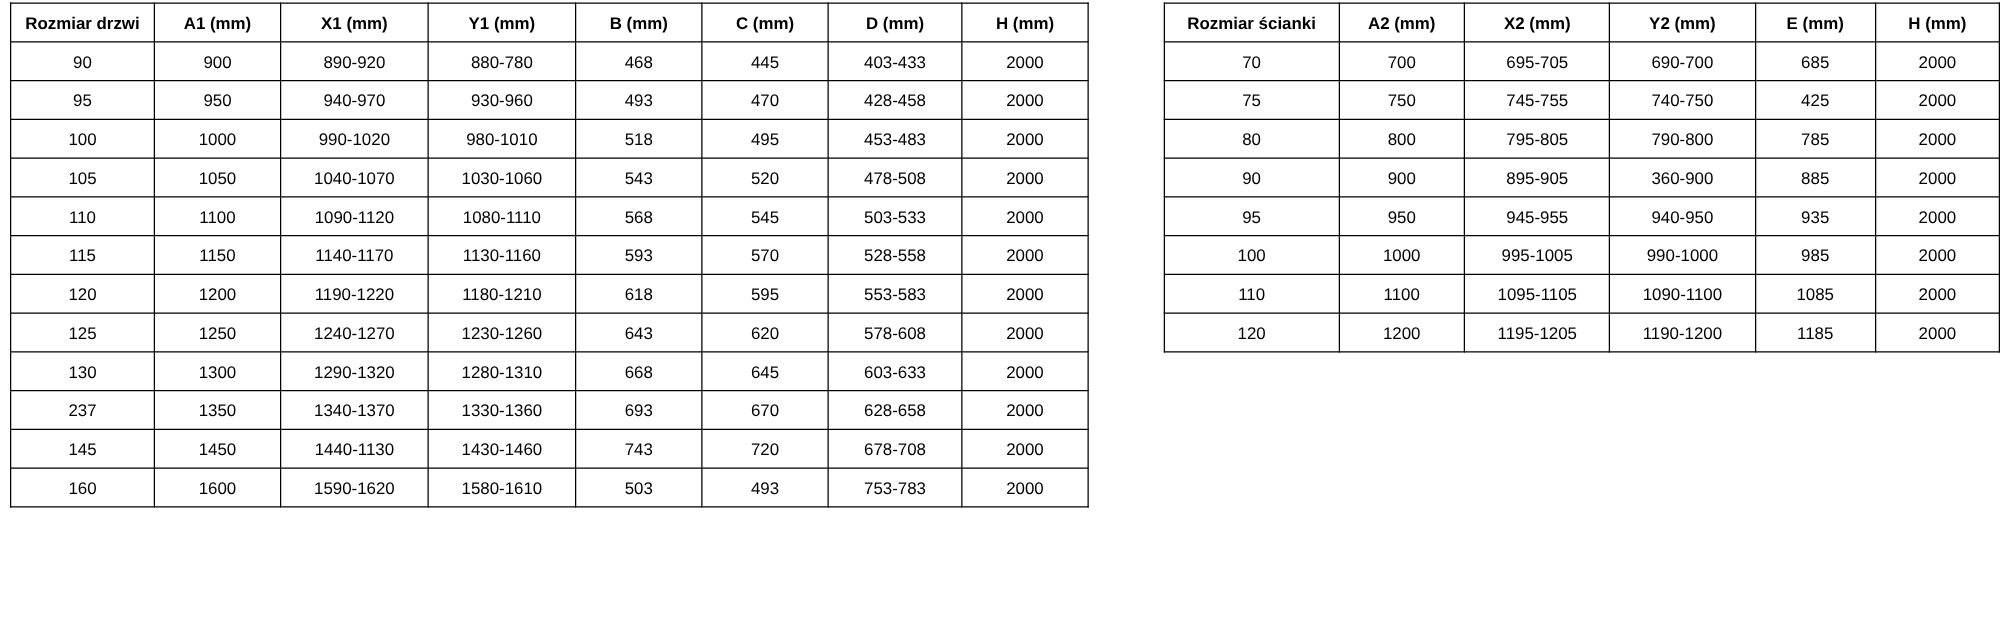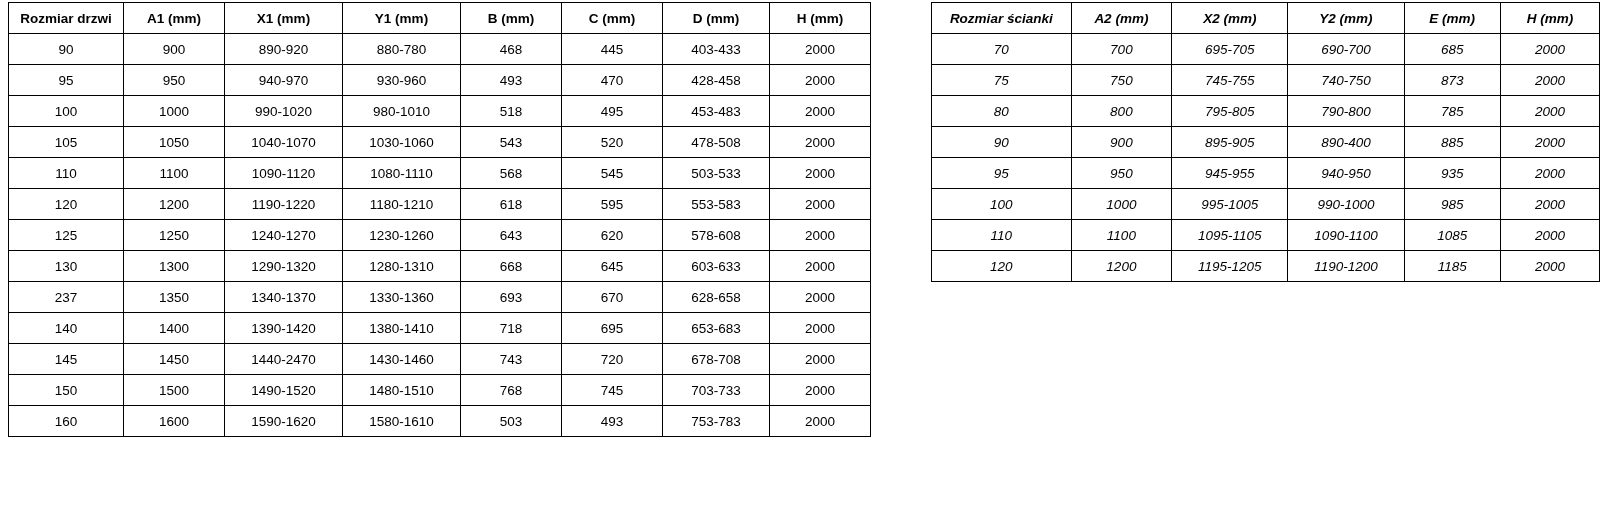--- a/index.html
+++ b/index.html
@@ -22,21 +22,20 @@
   .table-wrap {
     position: absolute;
   }
   #doors-table-wrap {
     left: 8px;
     top: 2px;
   }
   #walls-table-wrap {
     left: 931px;
     top: 2px;
-    font-style: italic;
   }
   table.spec {
     border-collapse: collapse;
     table-layout: fixed;
   }
   table.spec th,
   table.spec td {
     border: 1px solid #000000;
     text-align: center;
     vertical-align: middle;
@@ -143,20 +142,30 @@
           <td>110</td>
           <td>1100</td>
           <td>1090-1120</td>
           <td>1080-1110</td>
           <td>568</td>
           <td>545</td>
           <td>503-533</td>
           <td>2000</td>
         </tr>
         <tr>
+          <td>115</td>
+          <td>1150</td>
+          <td>1140-1170</td>
+          <td>1130-1160</td>
+          <td>593</td>
+          <td>570</td>
+          <td>528-558</td>
+          <td>2000</td>
+        </tr>
+        <tr>
           <td>120</td>
           <td>1200</td>
           <td>1190-1220</td>
           <td>1180-1210</td>
           <td>618</td>
           <td>595</td>
           <td>553-583</td>
           <td>2000</td>
         </tr>
         <tr>
@@ -183,47 +192,27 @@
           <td>237</td>
           <td>1350</td>
           <td>1340-1370</td>
           <td>1330-1360</td>
           <td>693</td>
           <td>670</td>
           <td>628-658</td>
           <td>2000</td>
         </tr>
         <tr>
-          <td>140</td>
-          <td>1400</td>
-          <td>1390-1420</td>
-          <td>1380-1410</td>
-          <td>718</td>
-          <td>695</td>
-          <td>653-683</td>
-          <td>2000</td>
-        </tr>
-        <tr>
           <td>145</td>
           <td>1450</td>
-          <td>1440-2470</td>
+          <td>1440-1130</td>
           <td>1430-1460</td>
           <td>743</td>
           <td>720</td>
           <td>678-708</td>
-          <td>2000</td>
-        </tr>
-        <tr>
-          <td>150</td>
-          <td>1500</td>
-          <td>1490-1520</td>
-          <td>1480-1510</td>
-          <td>768</td>
-          <td>745</td>
-          <td>703-733</td>
           <td>2000</td>
         </tr>
         <tr>
           <td>160</td>
           <td>1600</td>
           <td>1590-1620</td>
           <td>1580-1610</td>
           <td>503</td>
           <td>493</td>
           <td>753-783</td>
@@ -260,36 +249,36 @@
           <td>695-705</td>
           <td>690-700</td>
           <td>685</td>
           <td>2000</td>
         </tr>
         <tr>
           <td>75</td>
           <td>750</td>
           <td>745-755</td>
           <td>740-750</td>
-          <td>873</td>
+          <td>425</td>
           <td>2000</td>
         </tr>
         <tr>
           <td>80</td>
           <td>800</td>
           <td>795-805</td>
           <td>790-800</td>
           <td>785</td>
           <td>2000</td>
         </tr>
         <tr>
           <td>90</td>
           <td>900</td>
           <td>895-905</td>
-          <td>890-400</td>
+          <td>360-900</td>
           <td>885</td>
           <td>2000</td>
         </tr>
         <tr>
           <td>95</td>
           <td>950</td>
           <td>945-955</td>
           <td>940-950</td>
           <td>935</td>
           <td>2000</td>

